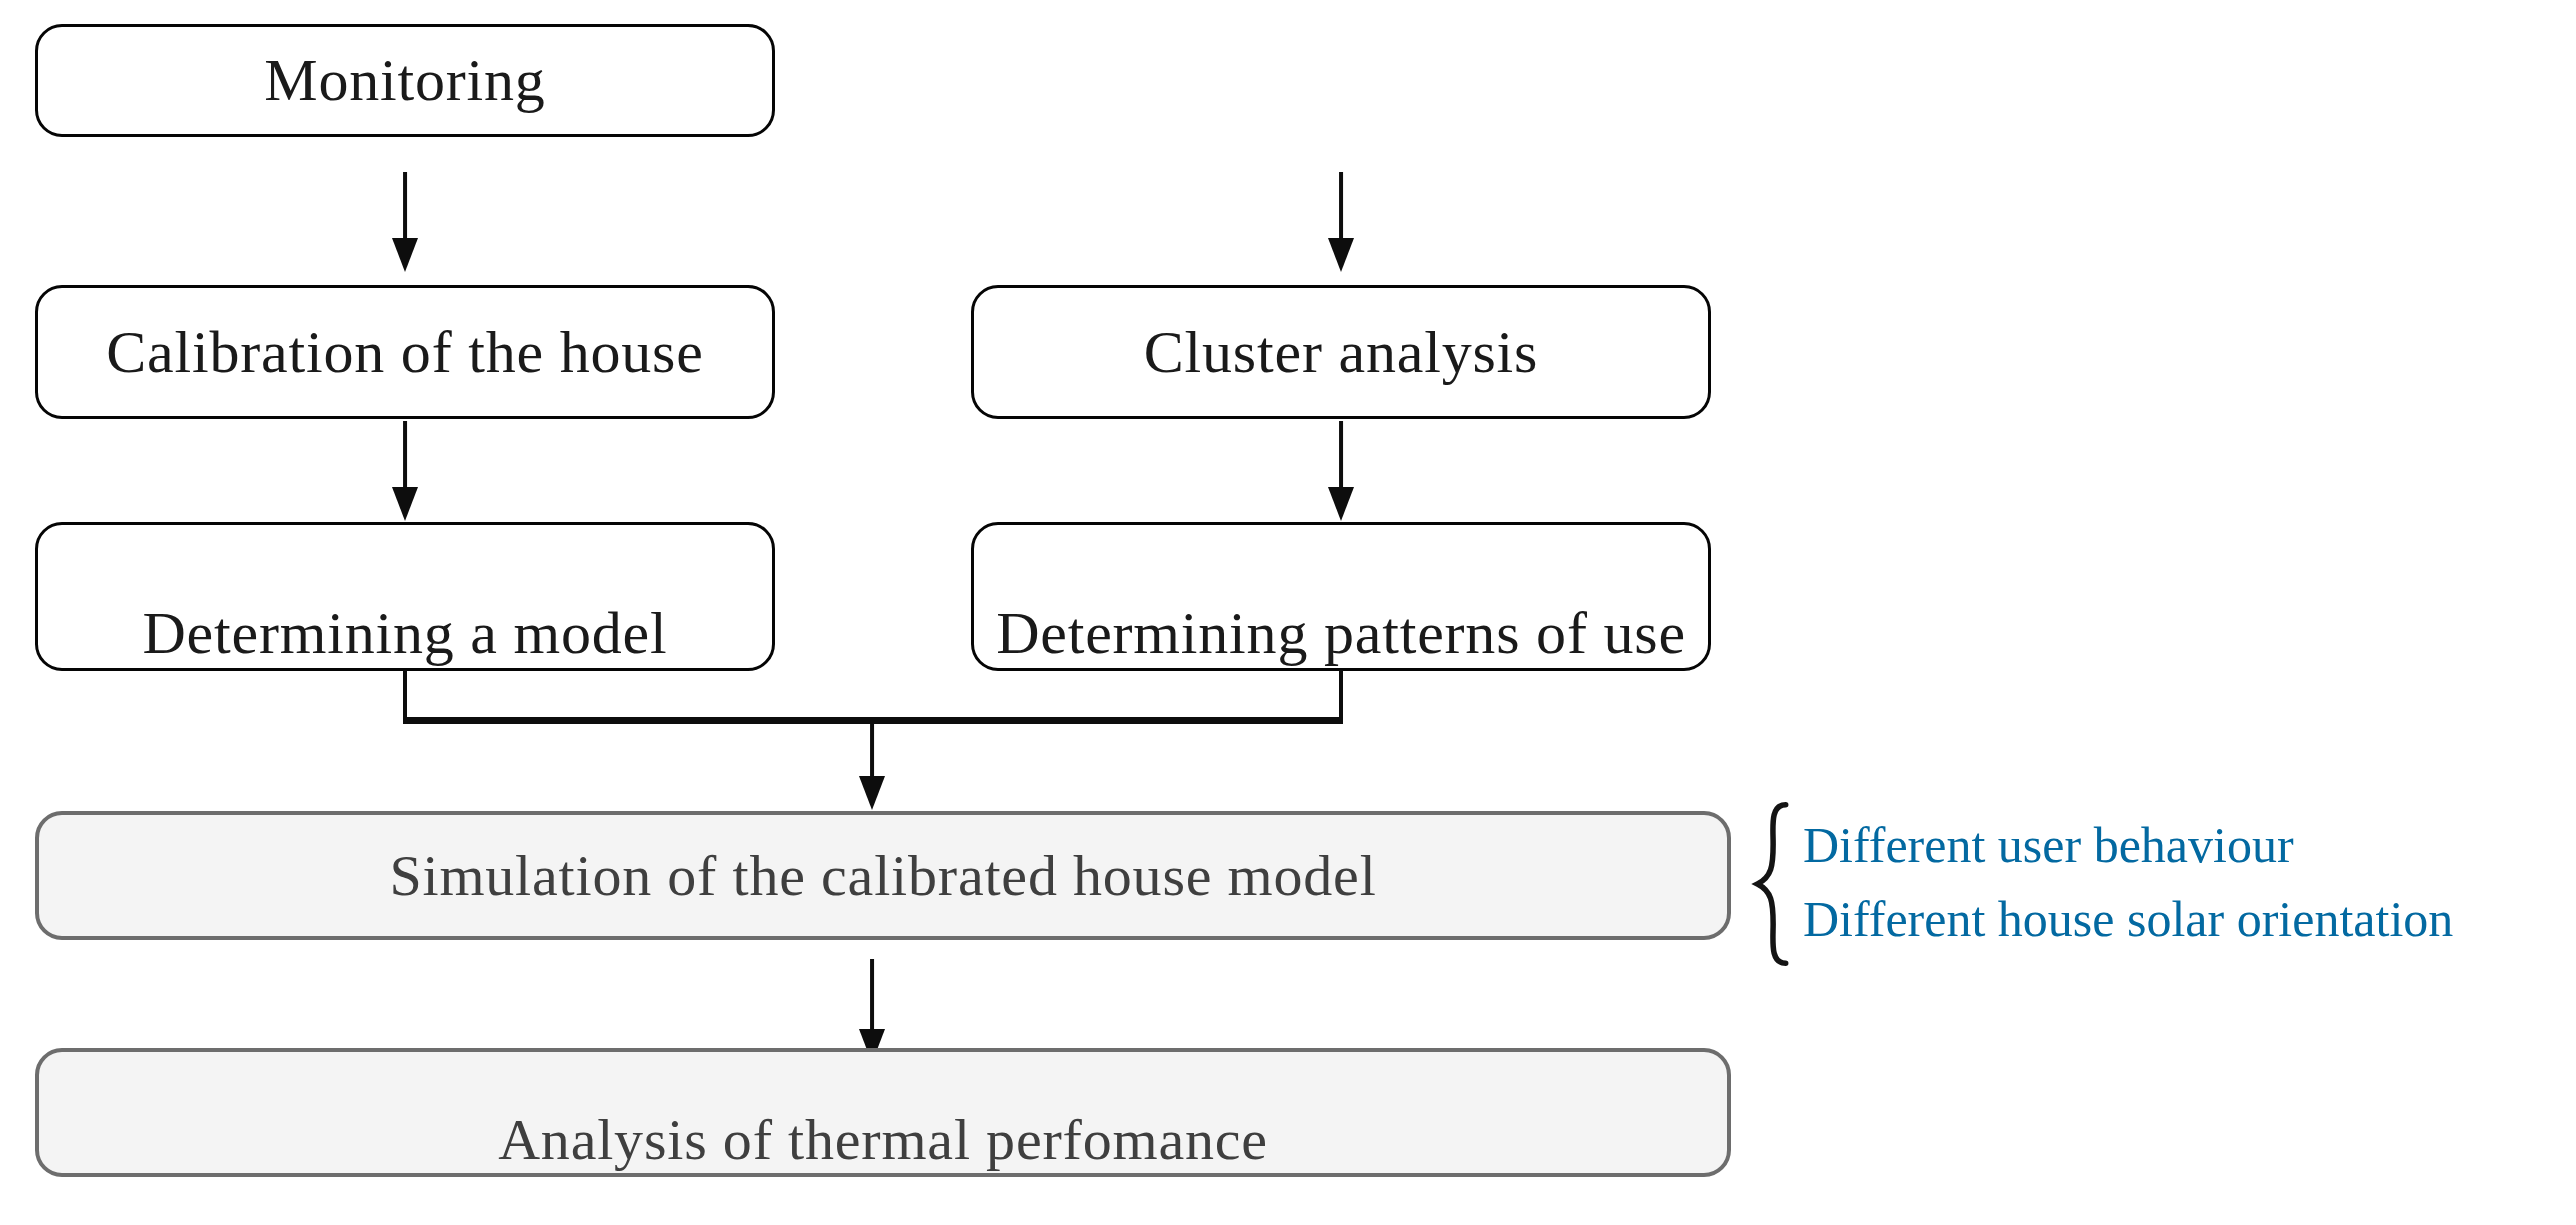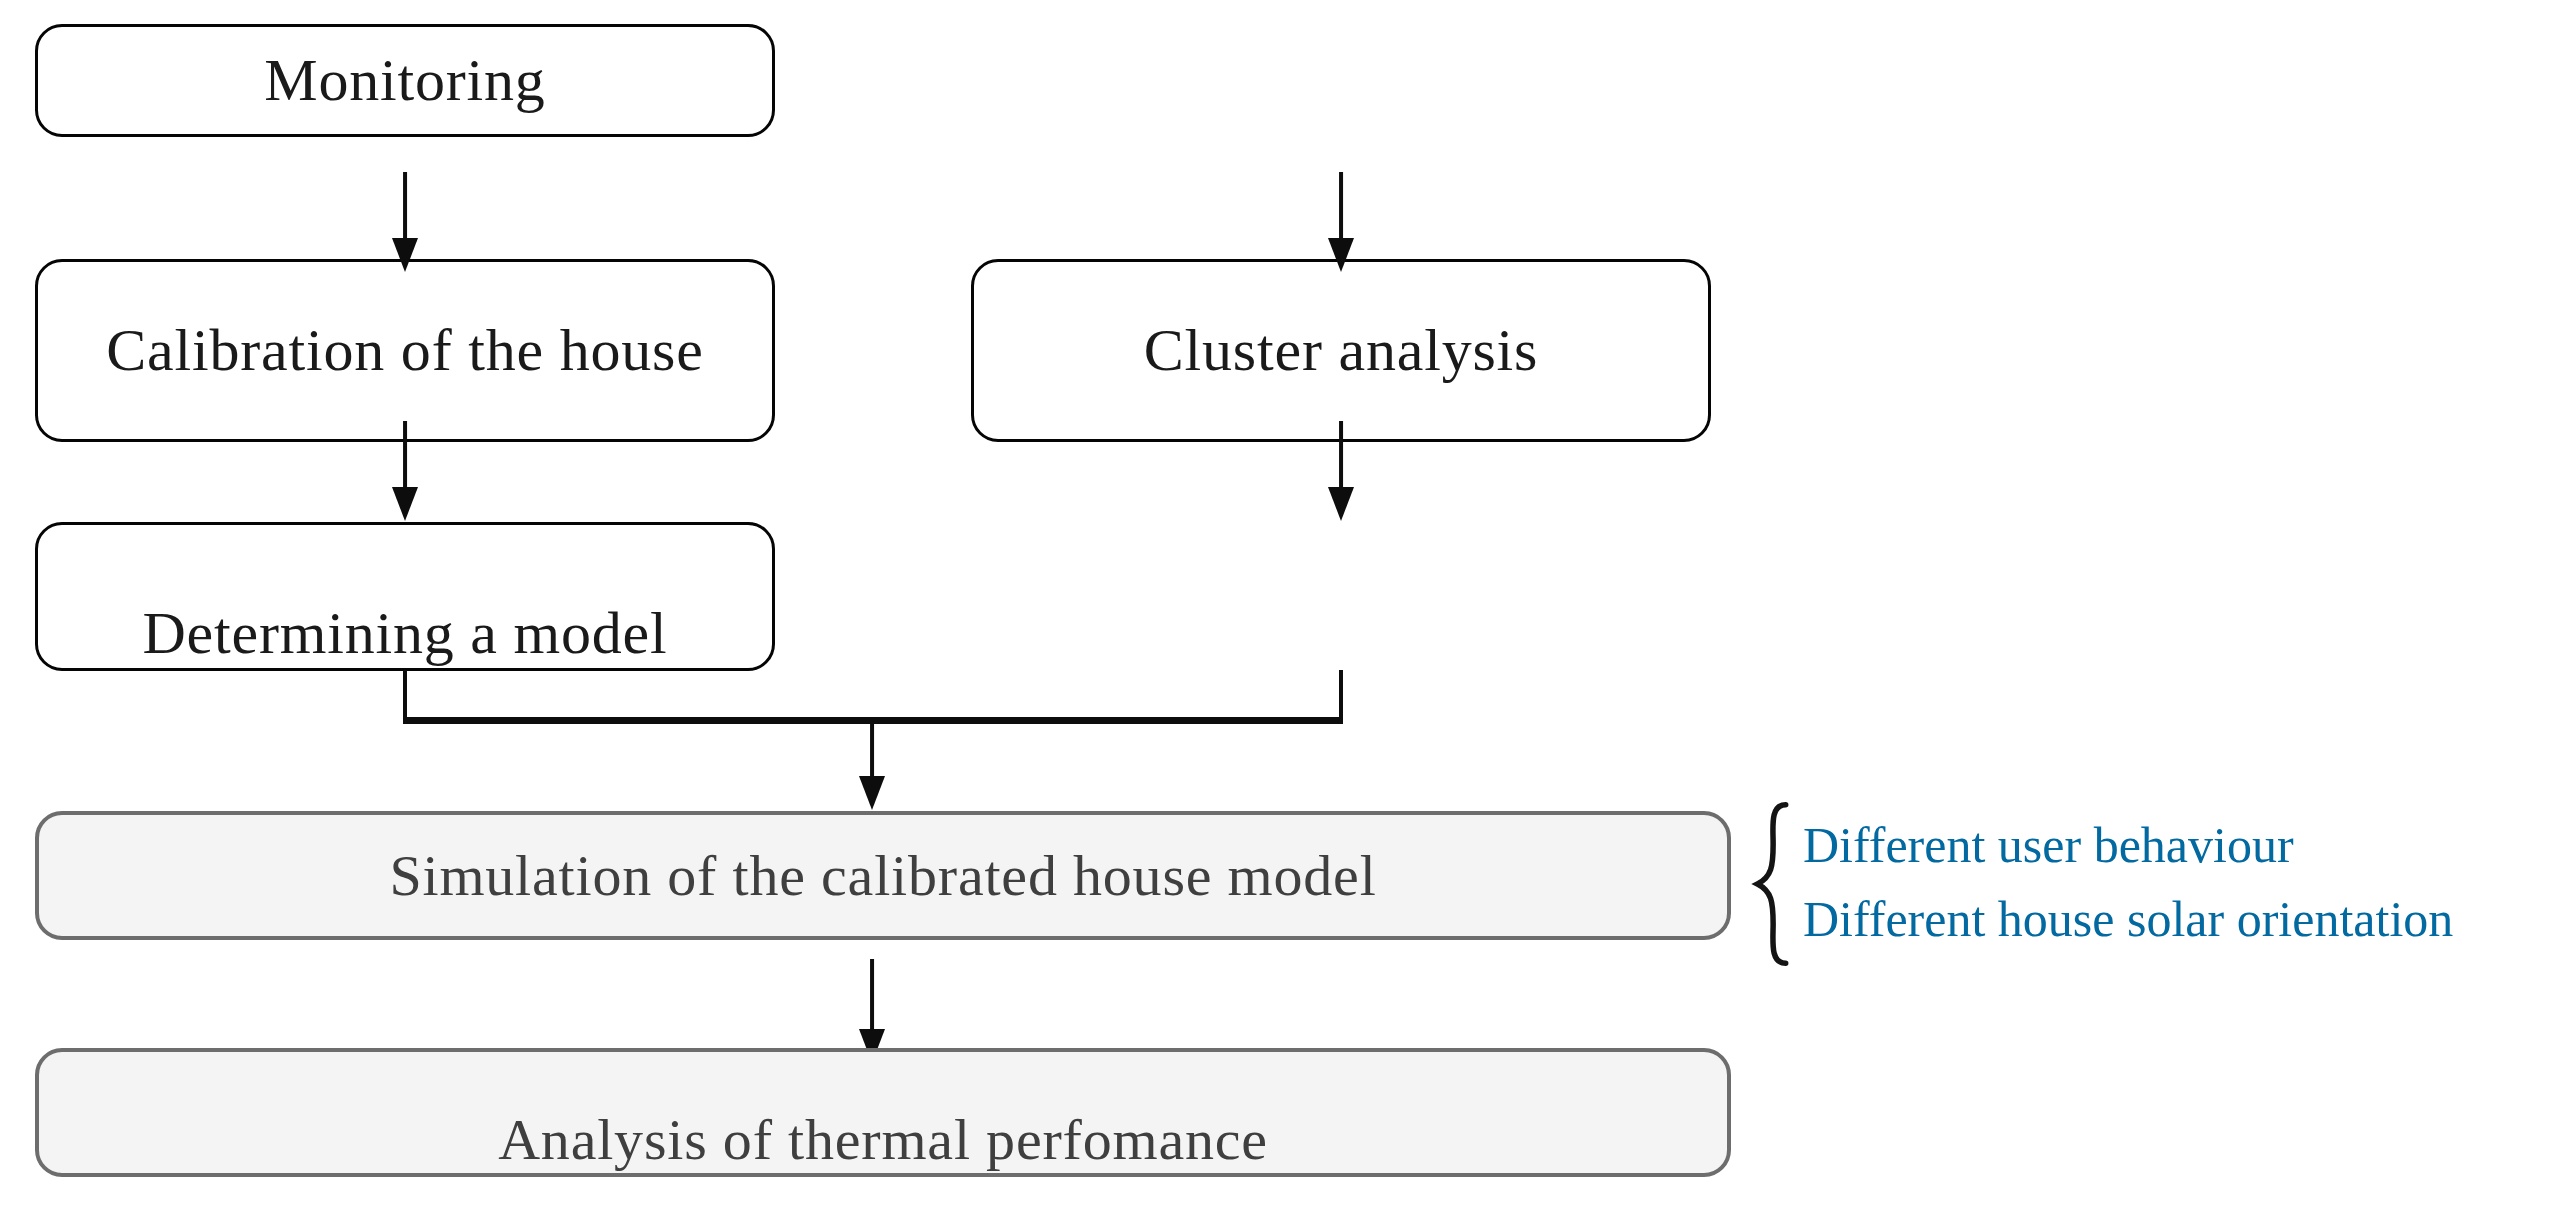--- a/index.html
+++ b/index.html
@@ -27,21 +27,21 @@
   .node.filled{
     border:4.7px solid #6d6d6d;
     background:#f4f4f4;
     color:#3f3f3f;
     font-size:58px;
   }
   
   .b-left{left:35px;width:740px;}
   .b-right{left:971px;width:740px;}
   .row1{top:23.5px;height:113px;}
-  .row2{top:259px;height:183px;}
+  .row2{top:285px;height:134px;}
   .row3{top:522px;height:149px;align-items:flex-end;}
   .b-wide{left:35px;width:1696px;height:129px;}
   .sim{top:811px;}
   .ana{top:1048px;align-items:flex-end;}
 
   
   .arrow{position:absolute;width:28px;}
   .arrow .shaft{
     position:absolute;left:50%;top:0;transform:translateX(-50%);
     width:3.9px;background:#0d0d0d;
@@ -77,20 +77,23 @@
   </div>
   <div class="node plain b-left row2">
     <span>Calibration of the house</span>
   </div>
   <div class="node plain b-left row3">
     <span>Determining a model</span>
   </div>
 
   <div class="node plain b-right row2">
     <span>Cluster analysis</span>
+  </div>
+  <div class="node plain b-right row3">
+    <span>Determining patterns of use</span>
   </div>
 
   <div class="arrow a-128" style="left:391px;top:172px;">
     <div class="shaft"></div>
     <div class="head"></div>
   </div>
   <div class="arrow a-128" style="left:1327px;top:172px;">
     <div class="shaft"></div>
     <div class="head"></div>
   </div>

